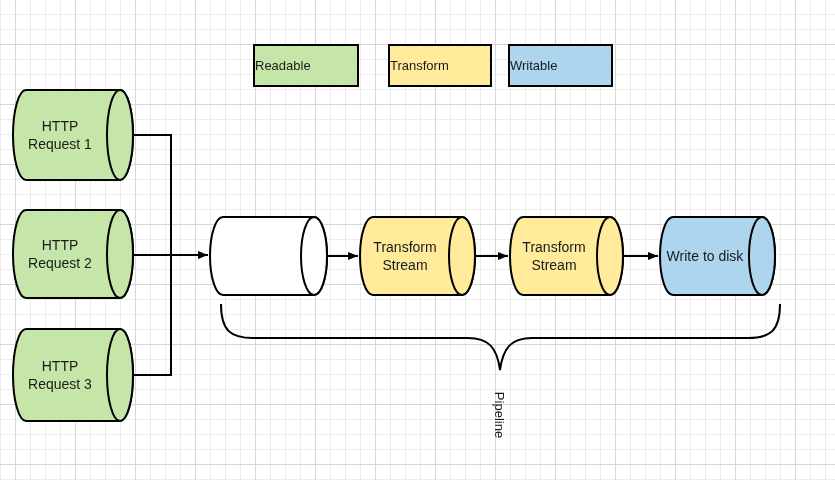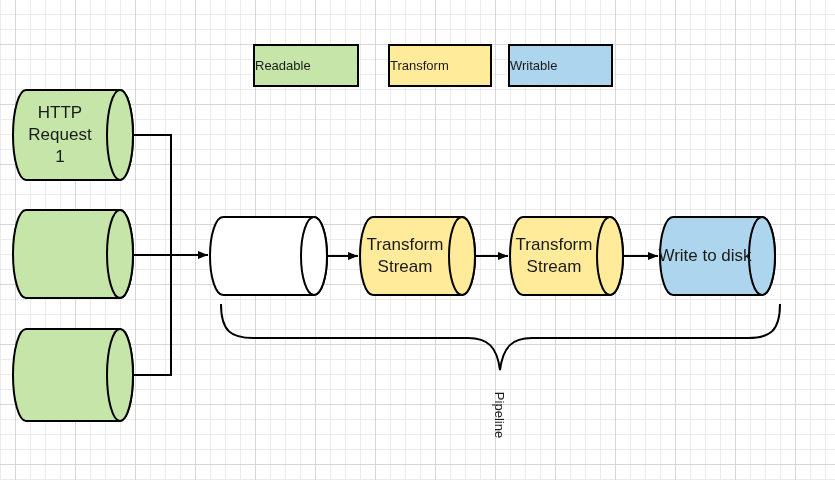--- a/index.html
+++ b/index.html
@@ -33,21 +33,21 @@
     font-size:13px;
     box-sizing:border-box;
   }
   .legend-green{background:#c5e6a8;}
   .legend-yellow{background:#ffeb99;}
   .legend-blue{background:#add6ee;}
   .node-label{
     position:absolute;
     display:flex;align-items:center;justify-content:center;
     text-align:center;
-    font-size:17px;line-height:1.3;
+    font-size:14px;line-height:1.3;
     pointer-events:none;
   }
   .brace-label{
     position:absolute;
     left:460px;top:407px;width:80px;height:16px;
     display:flex;align-items:center;justify-content:center;
     font-size:13px;
     transform:rotate(90deg);
   }
 </style>
@@ -106,20 +106,22 @@
     <span>Readable</span>
   </div>
   <div class="legend-box legend-yellow" style="left:388px;top:44px;width:104px;height:43px;">
     <span>Transform</span>
   </div>
   <div class="legend-box legend-blue" style="left:508px;top:44px;width:105px;height:43px;">
     <span>Writable</span>
   </div>
 
   <div class="node-label" style="left:25px;top:90px;width:70px;height:90px;">HTTP Request 1</div>
+  <div class="node-label" style="left:25px;top:210px;width:70px;height:88px;">HTTP Request 2</div>
+  <div class="node-label" style="left:25px;top:329px;width:70px;height:92px;">HTTP Request 3</div>
 
   <div class="node-label" style="left:360px;top:217px;width:90px;height:78px;">Transform Stream</div>
   <div class="node-label" style="left:509px;top:217px;width:90px;height:78px;">Transform Stream</div>
   <div class="node-label" style="left:655px;top:217px;width:100px;height:78px;">Write to disk</div>
 
   <div class="brace-label">Pipeline</div>
 
 </div>
 
 </body></html>

